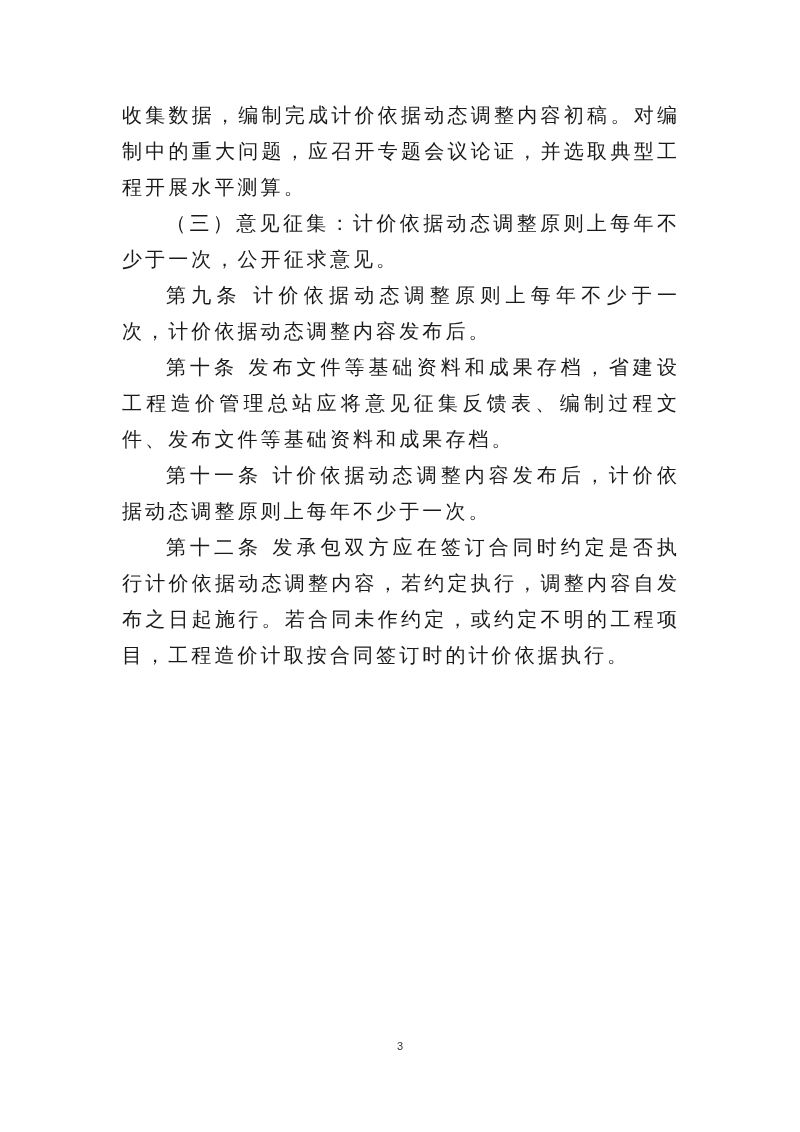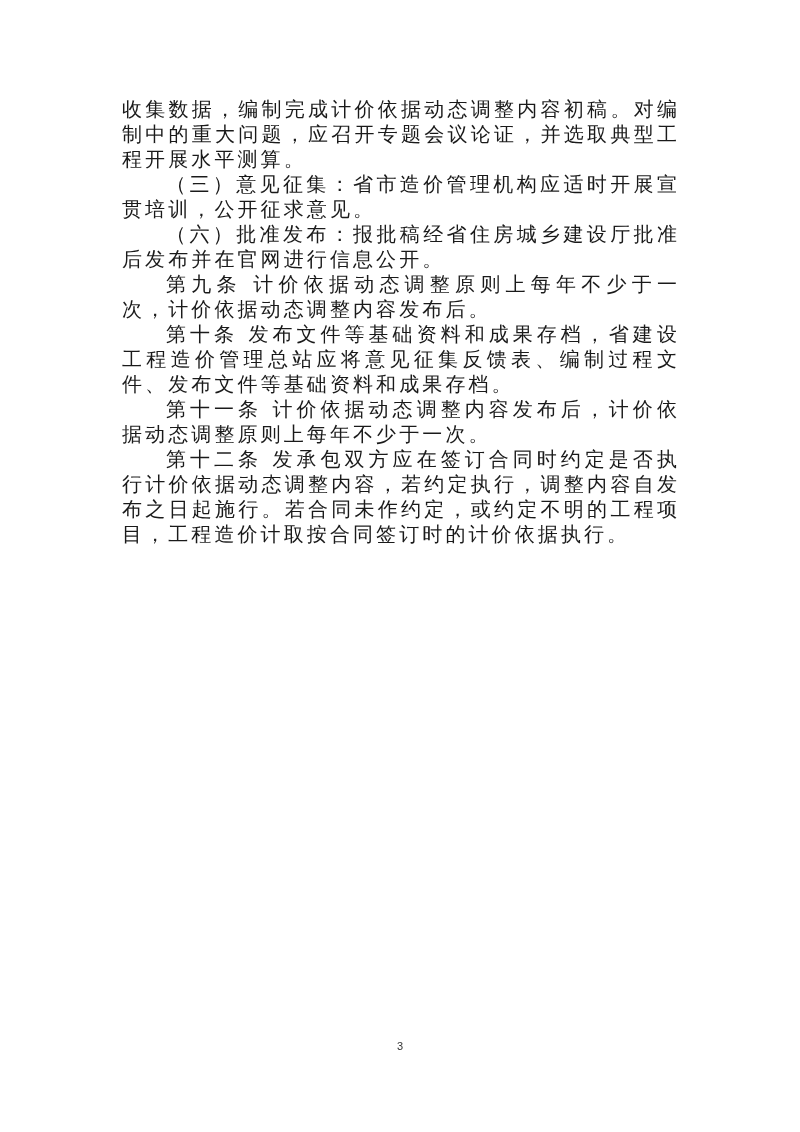--- a/index.html
+++ b/index.html
@@ -4,39 +4,38 @@
   <style>
     html, body { margin: 0; padding: 0; background: #ffffff; }
     body { width: 800px; height: 1132px; position: relative; overflow: hidden; }
     .page {
       position: absolute; left: 0; top: 0; width: 800px; height: 1132px; background: #fff;
     }
     .content {
       position: absolute; left: 122px; top: 97px; width: 558px;
       font-family: "DejaVu Serif", serif;
       font-size: 20px;
-      line-height: 25px;
+      line-height: 36px;
       color: #1a1a1a;
       letter-spacing: 3.1px;
     }
     .para { margin: 0; text-indent: 44px; text-align: justify; text-align-last: left; }
     .para.cont { text-indent: 0; }
     .page-number {
       position: absolute; left: 0; width: 800px; top: 1040px;
       text-align: center; font-family: "Liberation Sans", sans-serif;
       font-size: 11px; color: #333;
     }
   </style>
 </head>
 <body>
 
 <div class="page">
   <div class="content">
     <p class="para cont">收集数据，编制完成计价依据动态调整内容初稿。对编制中的重大问题，应召开专题会议论证，并选取典型工程开展水平测算。</p>
-    <p class="para">（三）意见征集：省市造价管理机构应适时开展宣贯培训，公开征求意见。</p>
-    <p class="para">（六）批准发布：报批稿经省住房城乡建设厅批准后发布并在官网进行信息公开。</p>
+    <p class="para">（三）意见征集：计价依据动态调整原则上每年不少于一次，公开征求意见。</p>
     <p class="para">第九条 计价依据动态调整原则上每年不少于一次，计价依据动态调整内容发布后。</p>
     <p class="para">第十条 发布文件等基础资料和成果存档，省建设工程造价管理总站应将意见征集反馈表、编制过程文件、发布文件等基础资料和成果存档。</p>
     <p class="para">第十一条 计价依据动态调整内容发布后，计价依据动态调整原则上每年不少于一次。</p>
     <p class="para">第十二条 发承包双方应在签订合同时约定是否执行计价依据动态调整内容，若约定执行，调整内容自发布之日起施行。若合同未作约定，或约定不明的工程项目，工程造价计取按合同签订时的计价依据执行。</p>
   </div>
   <div class="page-number">3</div>
 </div>
 
 </body></html>

